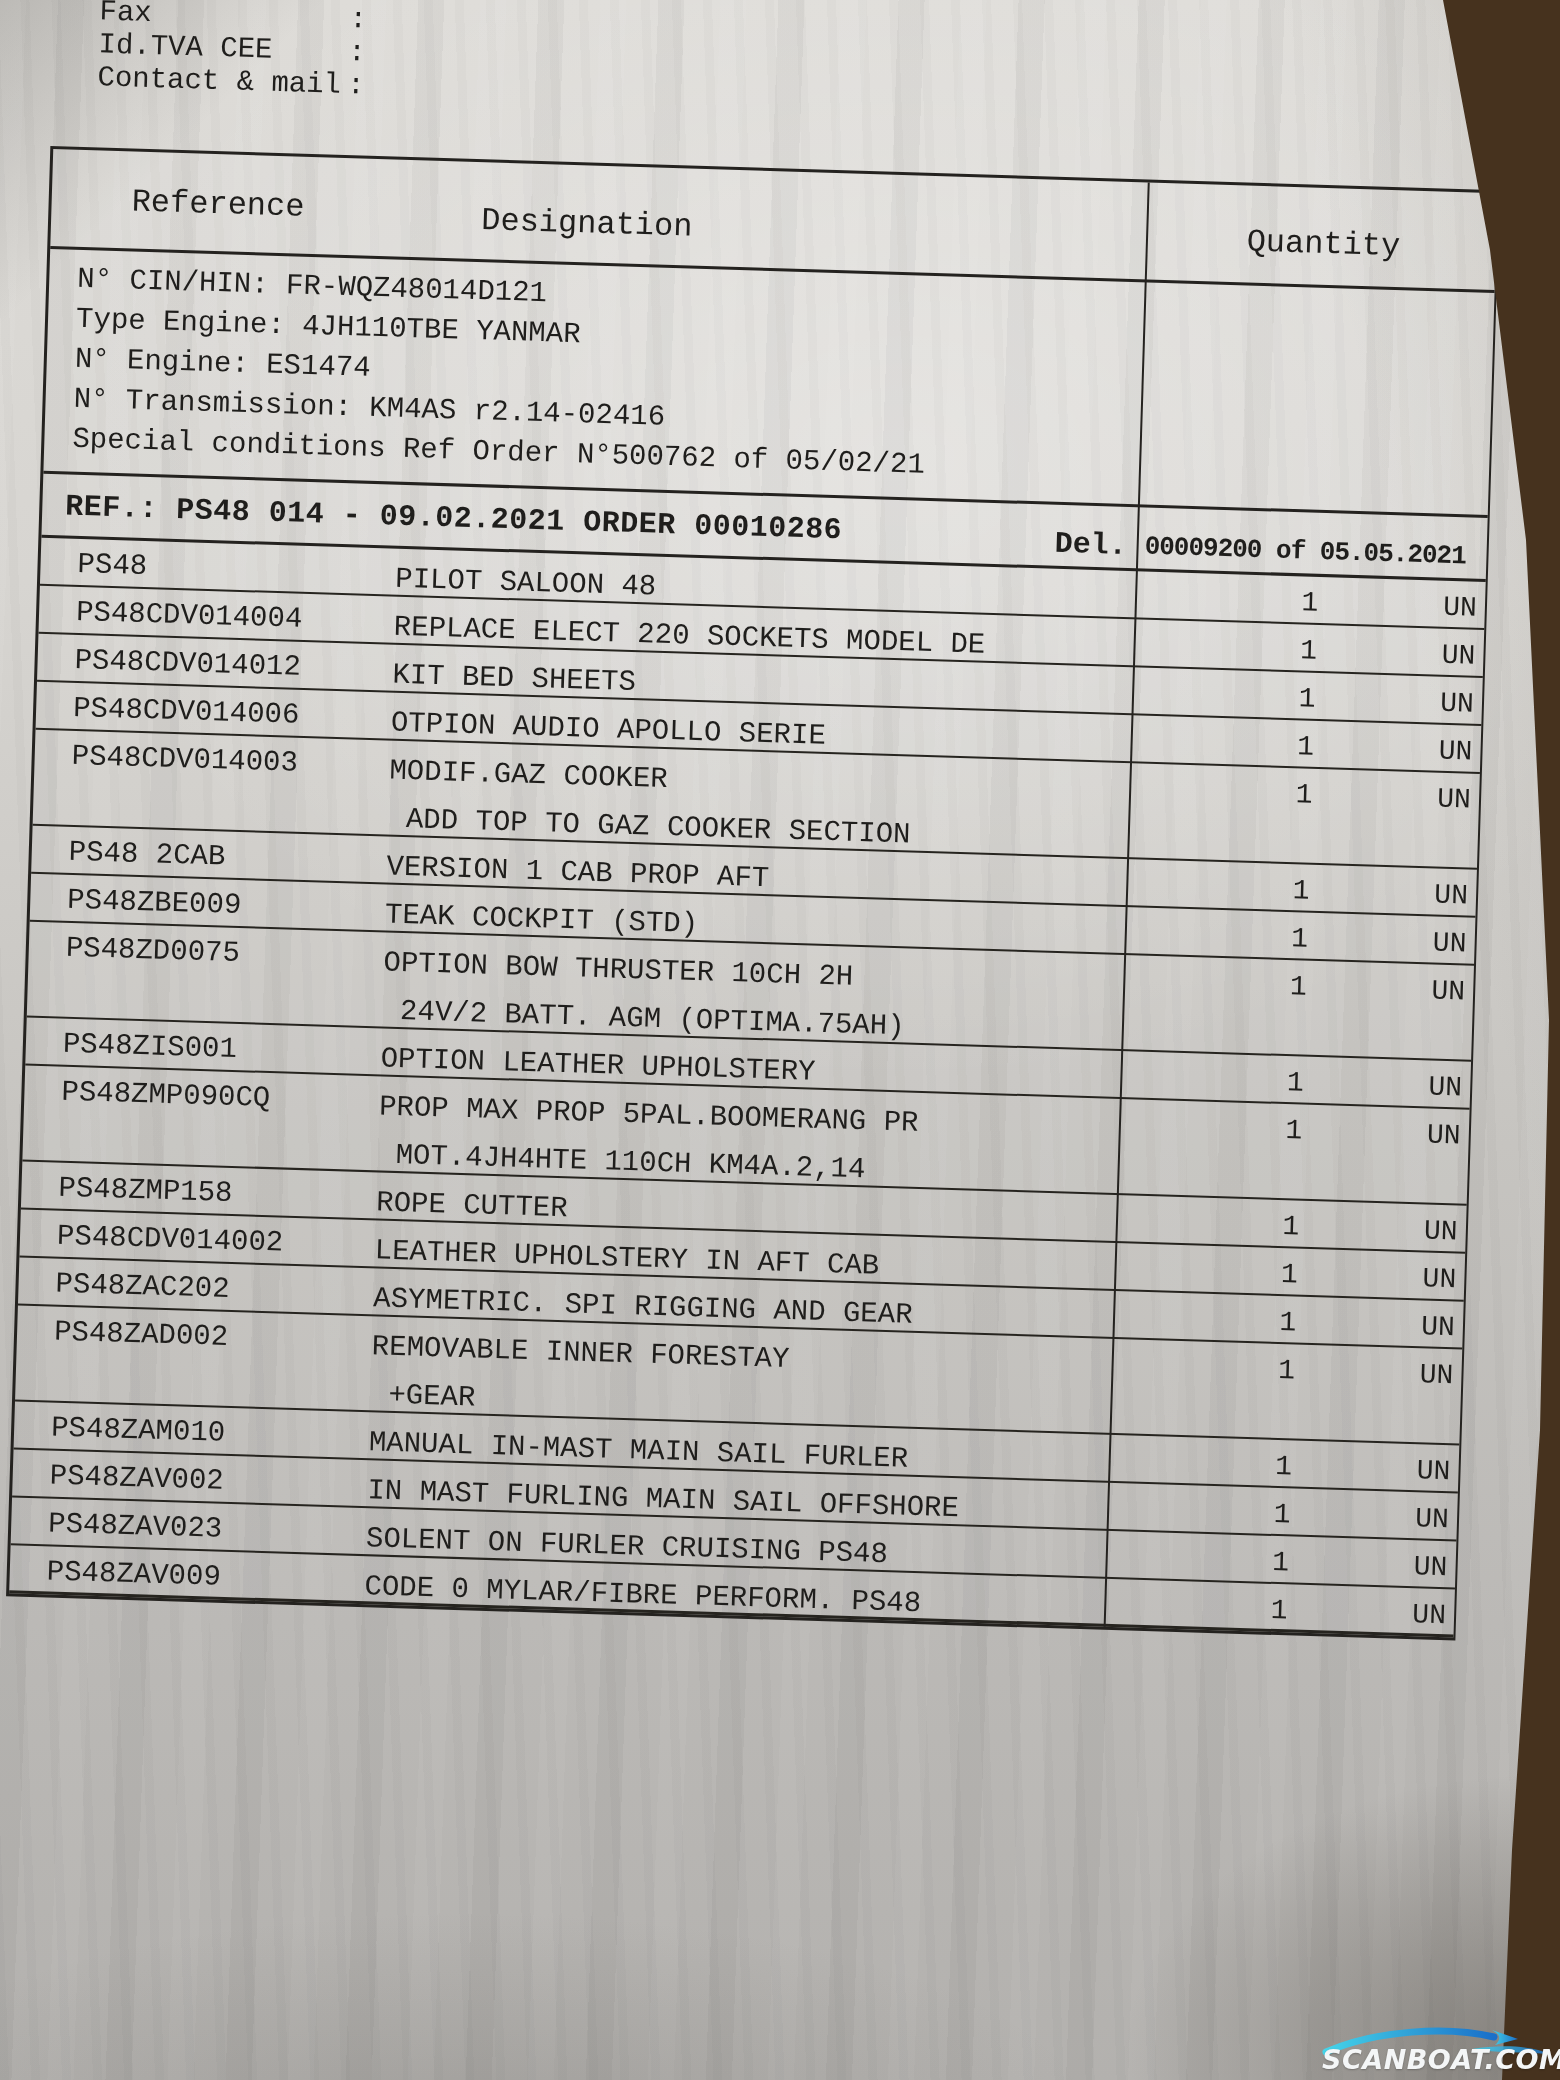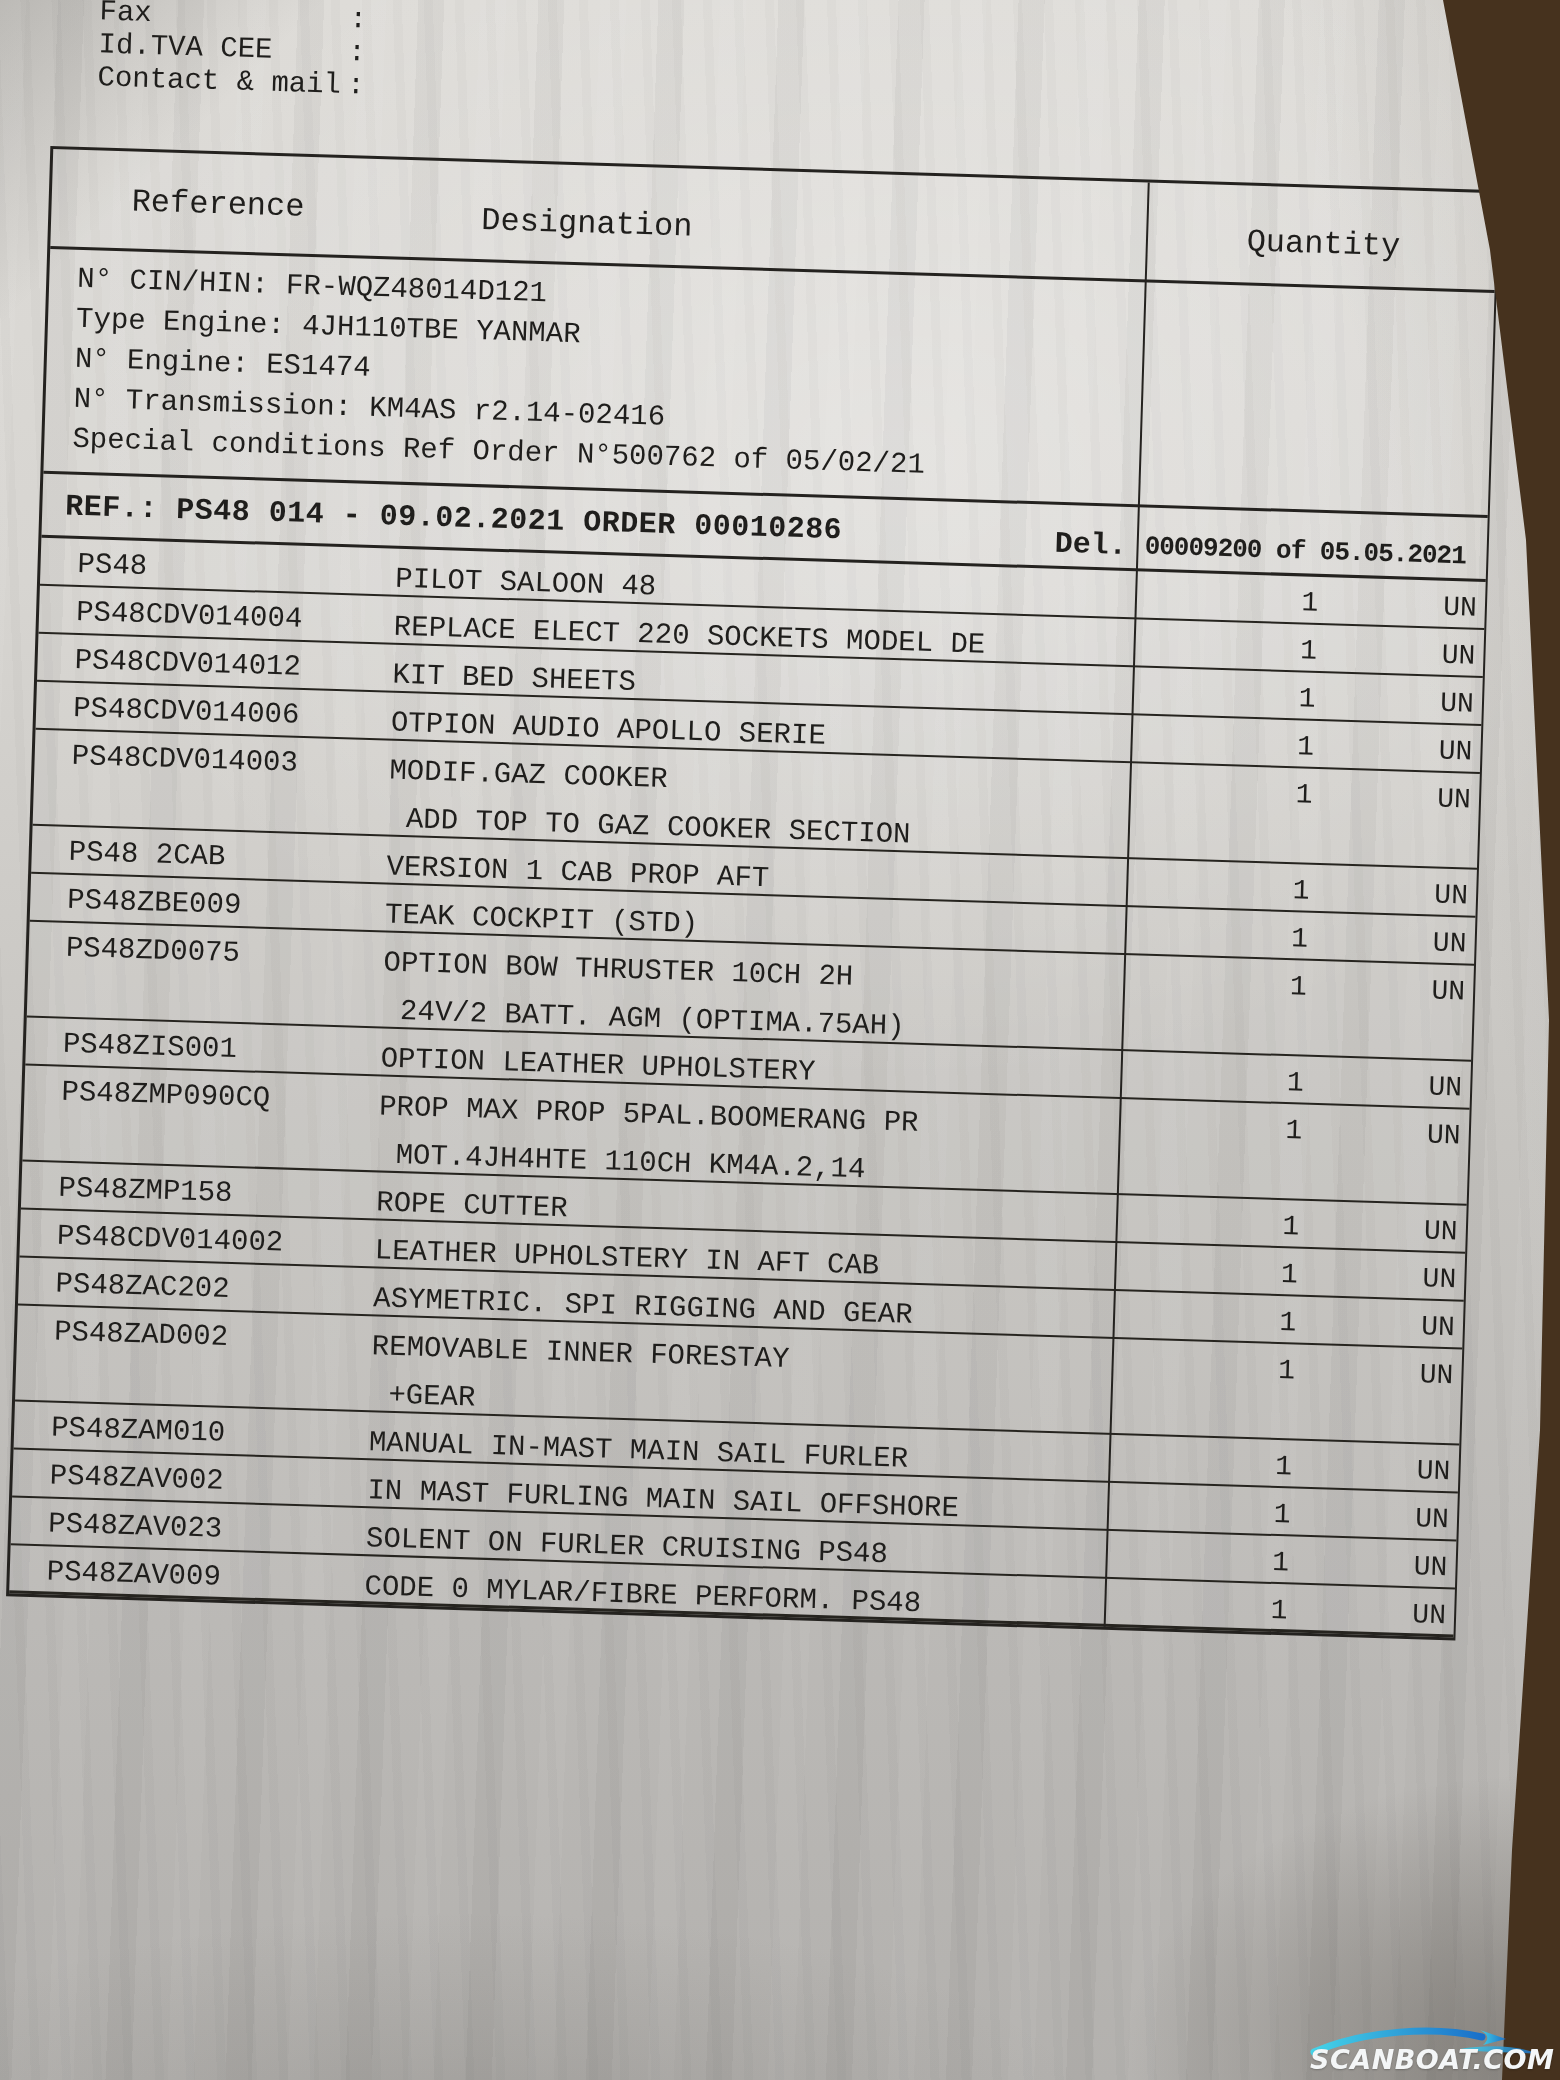--- a/index.html
+++ b/index.html
@@ -83,21 +83,21 @@
   .item-row.h2{height:96px;}
   .cell-ref{position:absolute;left:37px;top:9px;font-size:29px;white-space:nowrap;}
   .cell-des{position:absolute;left:355px;top:9px;font-size:29px;line-height:48px;white-space:nowrap;}
   .cell-des .dl{height:48px;line-height:44px;}
   .cell-des .dl.l2{padding-left:18px;}
   .cell-qty{position:absolute;left:1235px;width:70px;top:11px;text-align:center;font-size:28px;}
   .cell-unit{position:absolute;left:1385px;width:70px;top:11px;text-align:center;font-size:28px;}
 
   
   .watermark{
-    position:absolute;right:20px;bottom:10px;z-index:6;width:230px;
+    position:absolute;right:8px;bottom:10px;z-index:6;width:230px;
     text-align:right;pointer-events:none;
   }
   .wm-text{
     font-family:"DejaVu Sans","Liberation Sans",sans-serif;
     font-style:italic;font-weight:700;font-size:27px;color:#f4f6f7;
     text-shadow:0 1px 2px rgba(0,0,0,.25);
     letter-spacing:.5px;line-height:20px;
   }
   .wm-swoosh{display:block;margin:0 auto -14px auto;}
 </style>

